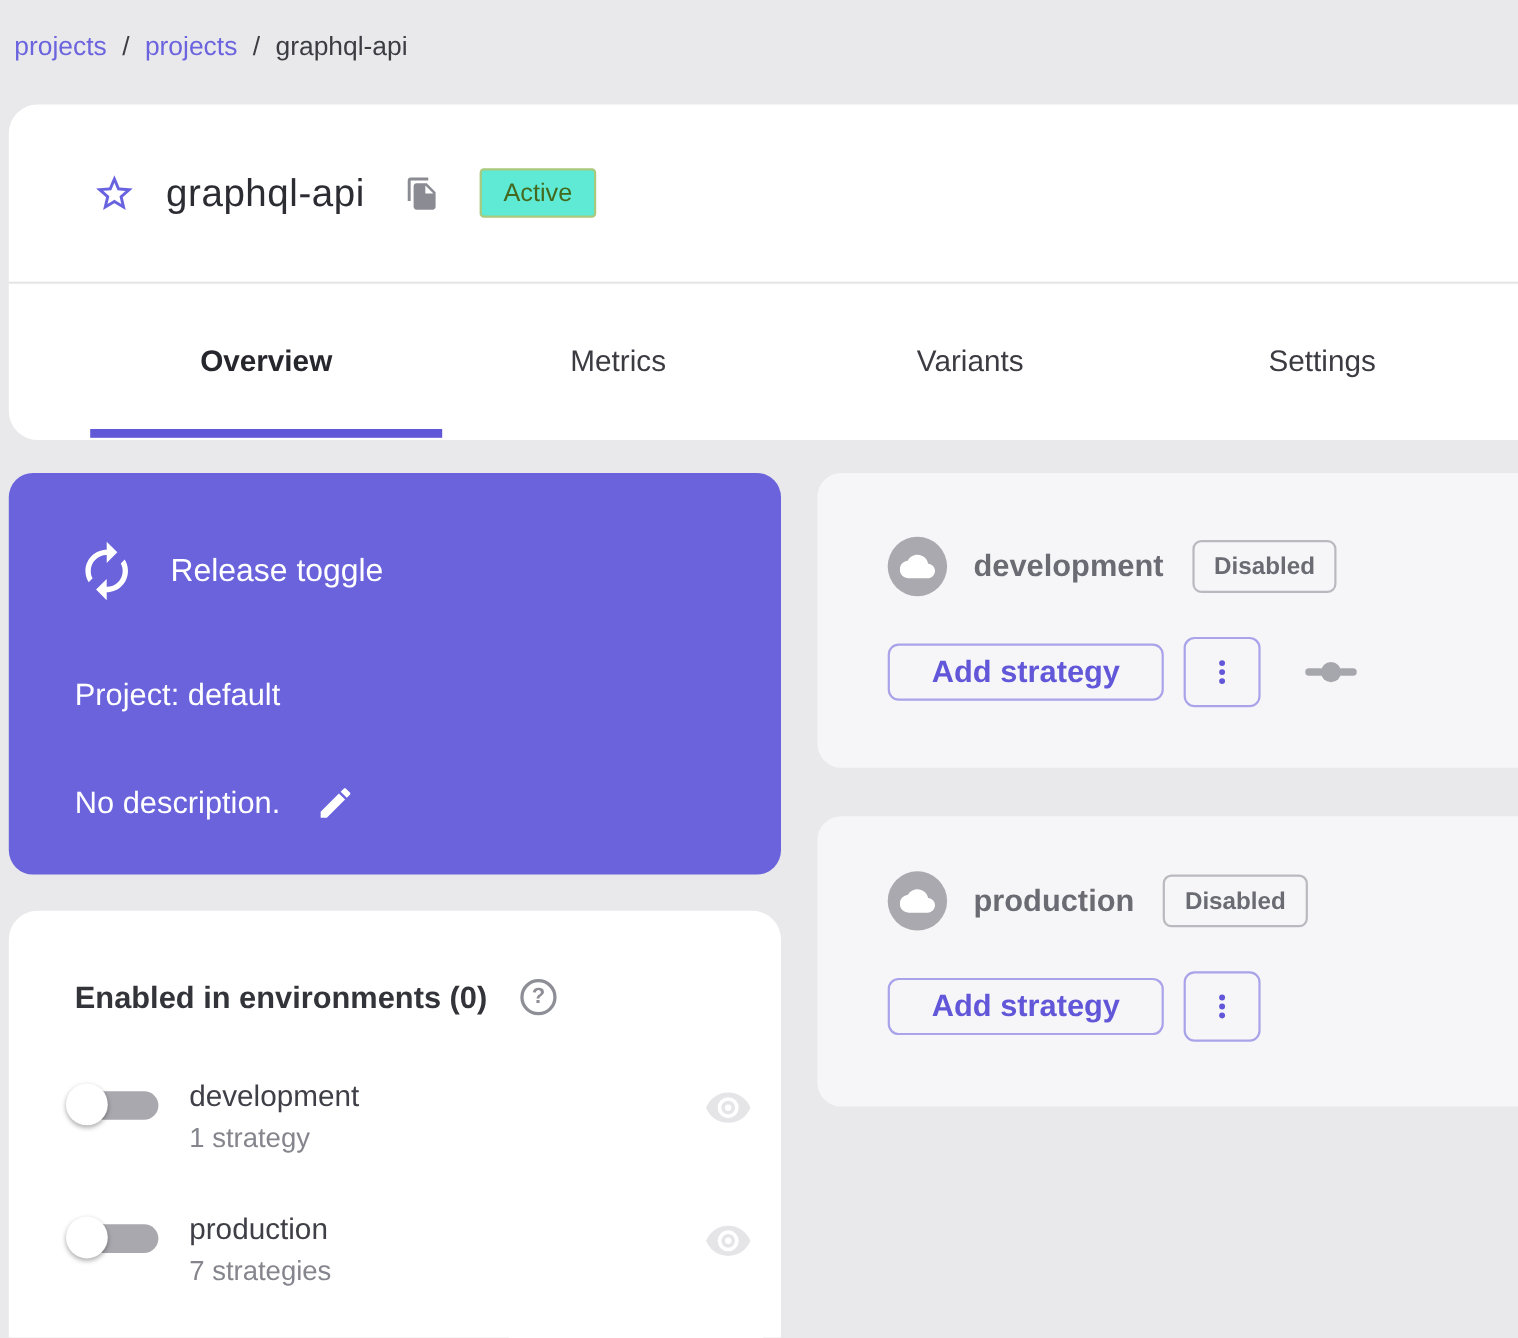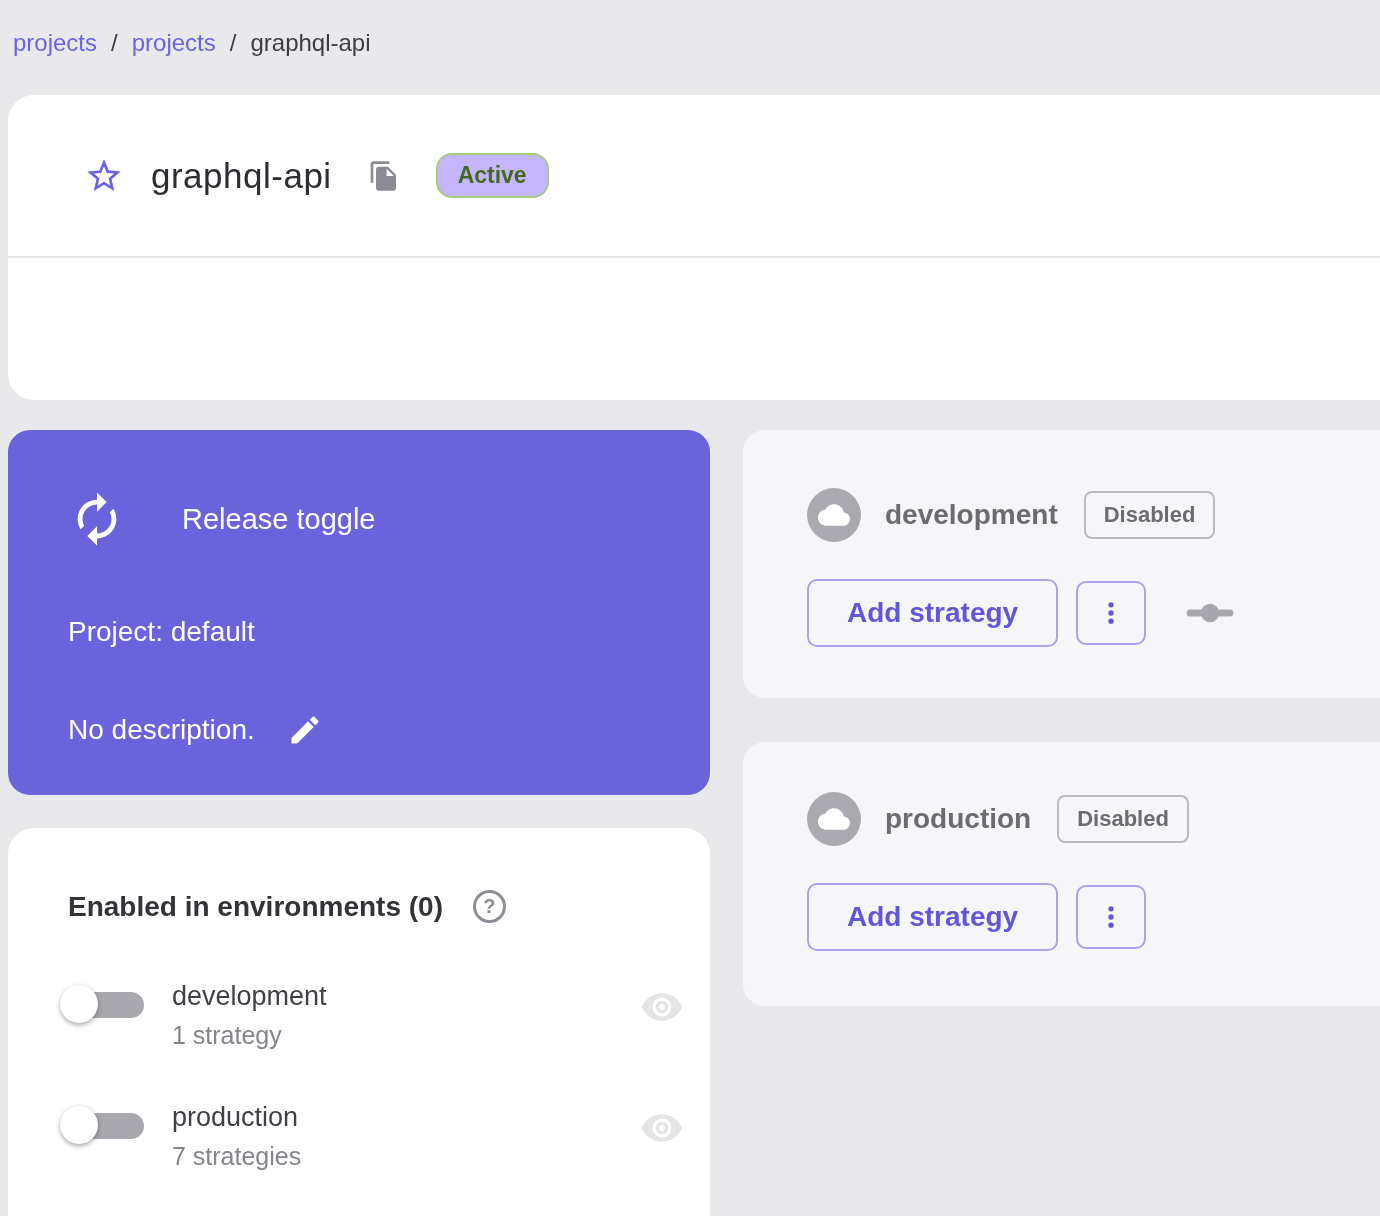--- a/index.html
+++ b/index.html
@@ -14,30 +14,30 @@
   .crumb-link { color:#6b64de; cursor:pointer; text-decoration:none; }
   .crumb-sep { color:#3c3c43; }
   .crumb-current { color:#3c3c43; }
 
   
   .header-card { position:absolute; left:8px; top:95px; right:0; height:305px; background:#ffffff; border-radius:26px 0 0 26px; }
   .title-row { height:163px; display:flex; align-items:center; padding-left:76px; border-bottom:2px solid #e6e6e8; }
   .star-btn { width:40px; height:40px; margin-right:27px; cursor:pointer; display:flex; align-items:center; justify-content:center; background:none; border:none; padding:0; }
   .page-title { font-size:35px; font-weight:500; color:#2c2c33; letter-spacing:0.5px; }
   .copy-btn { margin-left:35px; width:34px; height:34px; cursor:pointer; display:flex; align-items:center; justify-content:center; background:none; border:none; padding:0; }
-  .active-chip { margin-left:35px; font-size:23px; font-weight:700; color:#44691e; background:#c4b5fd; border:2px solid #a9c97c; border-radius:16px; padding:7px 20px; }
+  .active-chip { margin-left:35px; font-size:23px; font-weight:400; color:#44691e; background:#5eead4; border:2px solid #a9c97c; border-radius:4px; padding:7px 20px; }
 
   .tabs-row { position:relative; height:140px; display:flex; padding-left:74px; }
   .tab { width:320px; display:flex; align-items:center; justify-content:center; font-size:27px; color:#3b3b42; cursor:pointer; }
   .tab.active { font-weight:700; color:#26262d; }
   .tab-indicator { position:absolute; left:74px; bottom:0; width:320px; height:8px; background:#6158d8; }
 
   
   .purple-card { position:absolute; left:8px; top:430px; width:702px; height:365px; background:#6a63dc; border-radius:22px; padding:56px 60px; color:#ffffff; }
-  .type-row { display:flex; align-items:center; gap:56px; }
+  .type-row { display:flex; align-items:center; gap:29px; }
   .type-label { font-size:29px; }
   .project-line { margin-top:64px; font-size:28px; }
   .desc-row { margin-top:64px; display:flex; align-items:center; gap:32px; font-size:28px; }
   .edit-btn { background:none; border:none; padding:0; cursor:pointer; display:flex; }
 
   
   .env-panel { position:absolute; left:8px; top:828px; width:702px; height:388px; background:#ffffff; border-radius:26px 26px 0 0; padding:62px 25px 0 60px; }
   .panel-heading-row { display:flex; align-items:center; gap:30px; }
   .panel-title { font-size:28px; font-weight:700; color:#33333a; }
   .help-circle { width:33px; height:33px; border:3px solid #8e8e96; border-radius:50%; color:#8e8e96; font-size:20px; font-weight:700; display:flex; align-items:center; justify-content:center; cursor:pointer; background:none; flex-shrink:0; }
@@ -52,21 +52,21 @@
 
   
   .env-card { position:absolute; left:743px; right:0; background:#f6f6f8; border-radius:22px 0 0 22px; padding-left:64px; }
   .env-card.dev  { top:430px; height:268px; padding-top:58px; }
   .env-card.prod { top:742px; height:264px; padding-top:50px; }
   .env-head { display:flex; align-items:center; gap:24px; }
   .env-avatar { width:54px; height:54px; border-radius:50%; background:#a9a9af; display:flex; align-items:center; justify-content:center; flex-shrink:0; }
   .env-name { font-size:28px; font-weight:600; color:#6b6b74; }
   .status-chip { font-size:22px; font-weight:700; color:#6b6b74; border:2px solid #b9b9bf; border-radius:8px; padding:9px 18px; margin-left:2px; background:transparent; }
   .env-actions { margin-top:37px; display:flex; align-items:center; }
-  .add-strategy-btn { height:68px; padding:0 38px; border:2px solid #a9a3ea; border-radius:10px; color:#6157d8; font-size:28px; font-weight:700; background:transparent; cursor:pointer; display:flex; align-items:center; font-family:inherit; }
+  .add-strategy-btn { height:52px; padding:0 38px; border:2px solid #a9a3ea; border-radius:10px; color:#6157d8; font-size:28px; font-weight:700; background:transparent; cursor:pointer; display:flex; align-items:center; font-family:inherit; }
   .kebab-btn { height:64px; width:70px; border:2px solid #a9a3ea; border-radius:10px; margin-left:18px; background:transparent; cursor:pointer; display:flex; align-items:center; justify-content:center; }
   .commit-wrap { margin-left:40px; display:flex; align-items:center; }
 </style>
 </head>
 <body>
 
 <nav class="breadcrumb">
   <a class="crumb-link">projects</a>
   <span class="crumb-sep">/</span>
   <a class="crumb-link">projects</a>
@@ -85,20 +85,27 @@
     </button>
     <h1 class="page-title" style="margin:0;">graphql-api</h1>
     <button class="copy-btn">
       <span style="display:flex;">
         <svg width="32" height="32" viewBox="0 0 24 24" fill="#8b8b93">
           <path d="M16 1H4c-1.1 0-2 .9-2 2v14h2V3h12V1zm-1 4l6 6v10c0 1.1-.9 2-2 2H7.99C6.89 23 6 22.1 6 21l.01-14c0-1.1.89-2 1.99-2h7zm-1 7h5.5L14 6.5V12z"></path>
         </svg>
       </span>
     </button>
     <span class="active-chip">Active</span>
+  </div>
+  <div class="tabs-row">
+    <div class="tab active">Overview</div>
+    <div class="tab">Metrics</div>
+    <div class="tab">Variants</div>
+    <div class="tab">Settings</div>
+    <div class="tab-indicator"></div>
   </div>
 </section>
 
 <section class="purple-card">
   <div class="type-row">
     <span style="display:flex;">
       <svg width="58" height="66" viewBox="0 0 24 24" fill="#ffffff">
         <path d="M12 6v3l4-4-4-4v3c-4.42 0-8 3.58-8 8 0 1.57.46 3.03 1.24 4.26L6.7 14.8c-.45-.83-.7-1.79-.7-2.8 0-3.31 2.69-6 6-6zm6.76 1.74L17.3 9.2c.44.84.7 1.79.7 2.8 0 3.31-2.69 6-6 6v-3l-4 4 4 4v-3c4.42 0 8-3.58 8-8 0-1.57-.46-3.03-1.24-4.26z"></path>
       </svg>
     </span>

